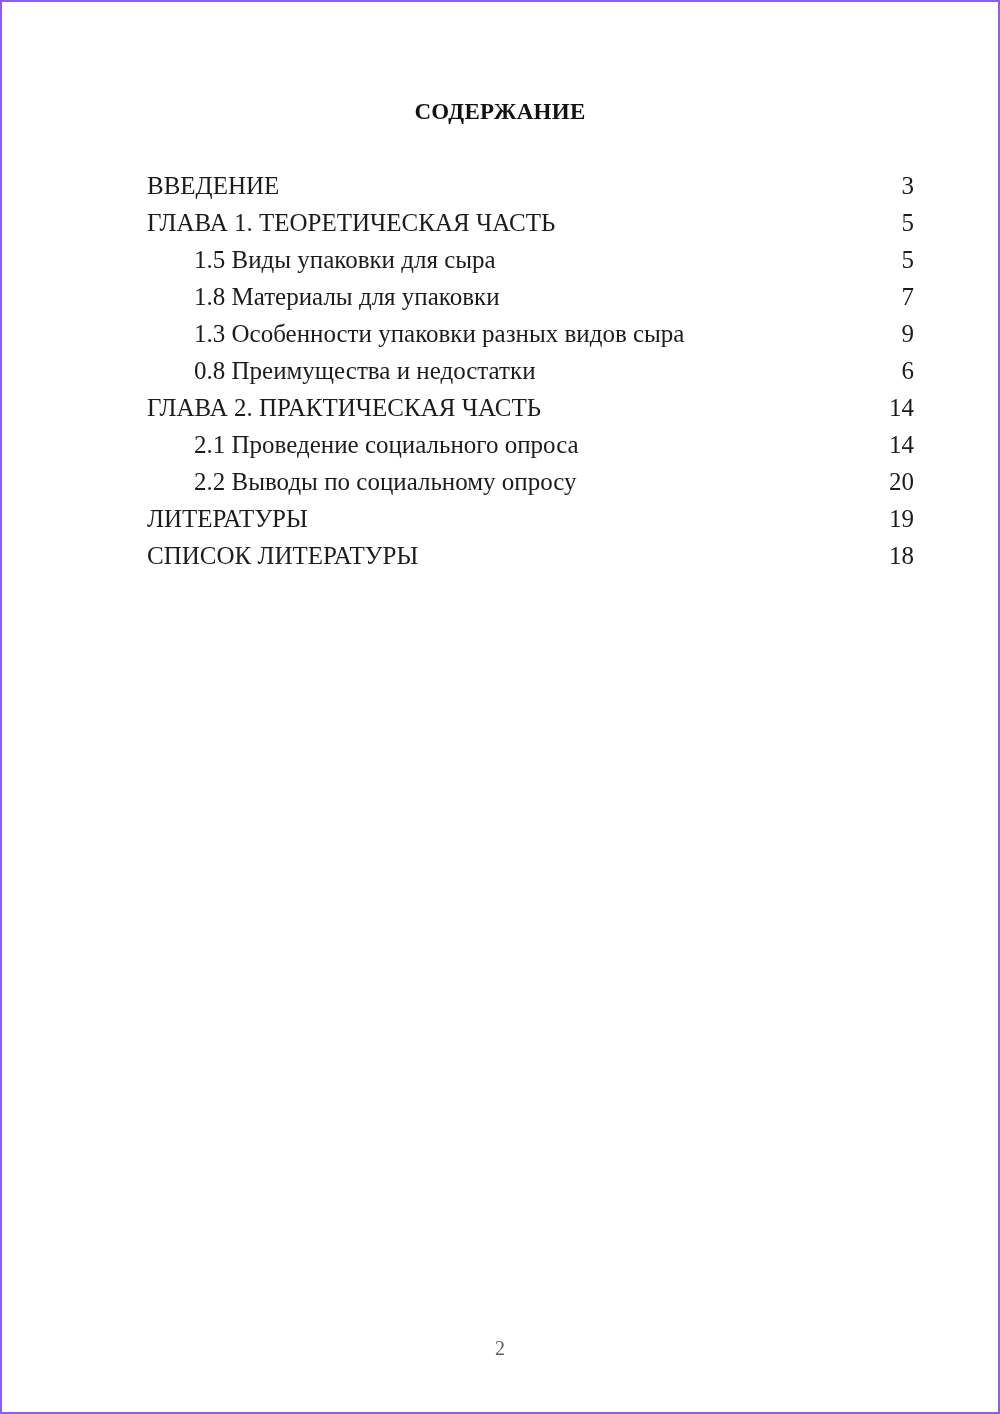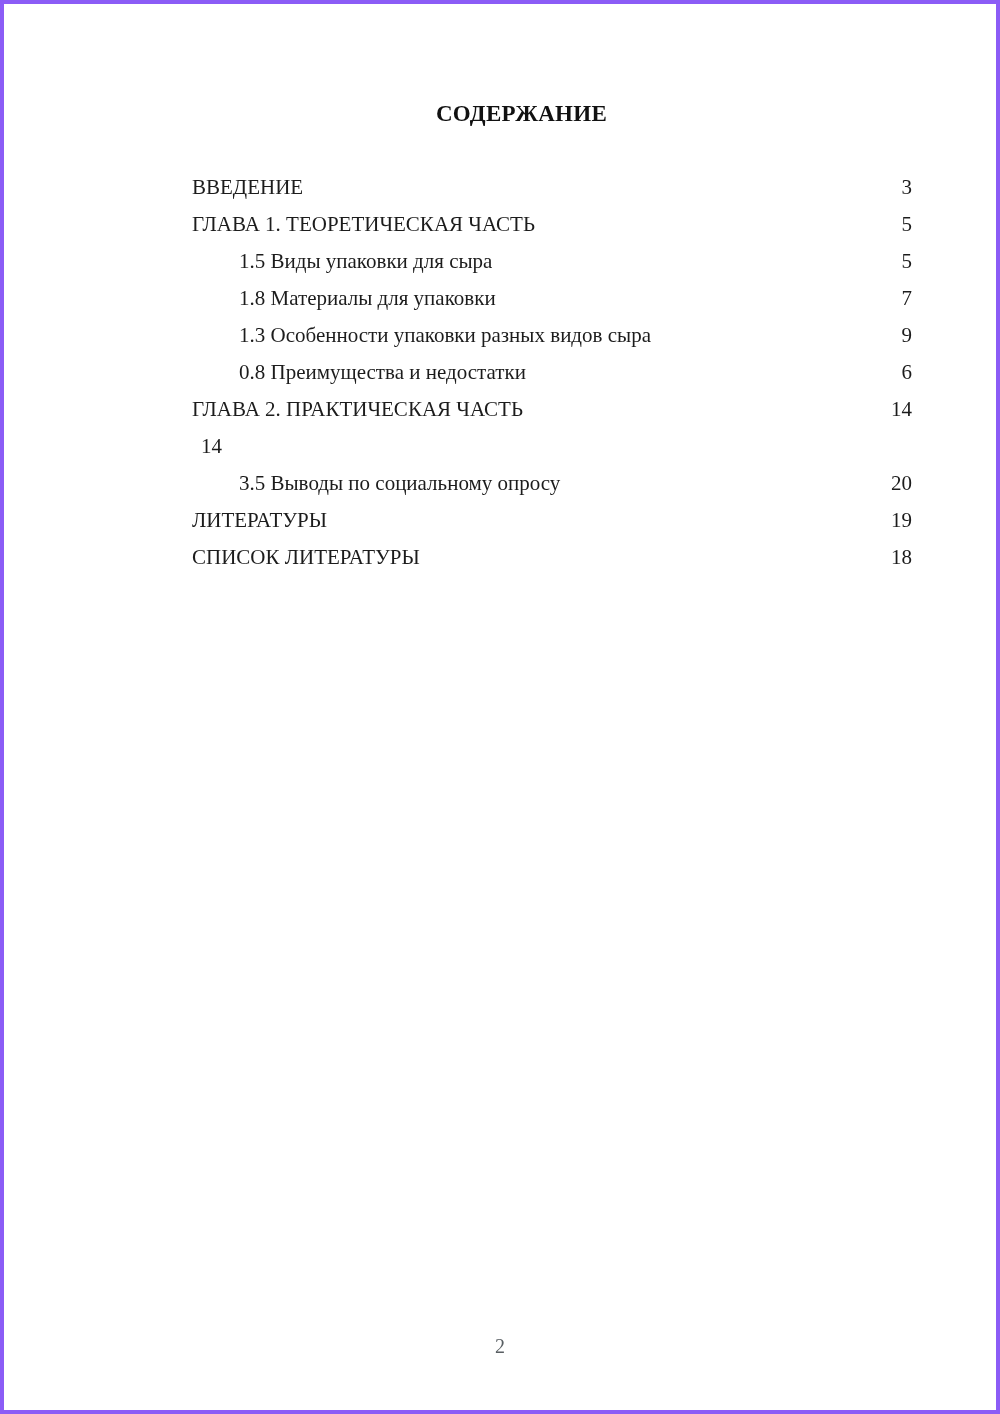--- a/index.html
+++ b/index.html
@@ -9,44 +9,43 @@
   }
   body {
     width: 1000px;
     height: 1414px;
     font-family: "Liberation Serif", serif;
   }
   .document-page {
     box-sizing: border-box;
     width: 1000px;
     height: 1414px;
-    border: 4px solid #8b5cf6;
+    border: 2px solid #8b5cf6;
     background: #ffffff;
     position: relative;
     color: #1c1c1c;
     overflow: hidden;
-    padding-left: 43px;
   }
   .page-title {
     margin: 96px 0 0 0;
     text-align: center;
     font-size: 23px;
     font-weight: bold;
     line-height: 28px;
     letter-spacing: 0.3px;
     color: #111111;
   }
   .toc {
     margin: 41px 84px 0 145px;
   }
   .toc-row {
     display: flex;
     justify-content: space-between;
     align-items: flex-start;
-    font-size: 21px;
+    font-size: 25px;
     line-height: 37px;
     white-space: nowrap;
   }
   .toc-row .label {
     padding-right: 20px;
   }
   .toc-row.sub .label {
     padding-left: 47px;
   }
   .toc-row .pagenum {
@@ -101,25 +100,26 @@
       <span class="label">0.8 Преимущества и недостатки</span>
       <span class="pagenum">6</span>
     </div>
 
     <div class="toc-row">
       <span class="label">ГЛАВА 2. ПРАКТИЧЕСКАЯ ЧАСТЬ</span>
       <span class="pagenum">14</span>
     </div>
 
     <div class="toc-row sub">
+      <span class="label">2.1 Проведение социального опроса</span>
       <span class="pagenum">14</span>
     </div>
 
     <div class="toc-row sub">
-      <span class="label">3.5 Выводы по социальному опросу</span>
+      <span class="label">2.2 Выводы по социальному опросу</span>
       <span class="pagenum">20</span>
     </div>
 
     <div class="toc-row">
       <span class="label">ЛИТЕРАТУРЫ</span>
       <span class="pagenum">19</span>
     </div>
 
     <div class="toc-row">
       <span class="label">СПИСОК ЛИТЕРАТУРЫ</span>

